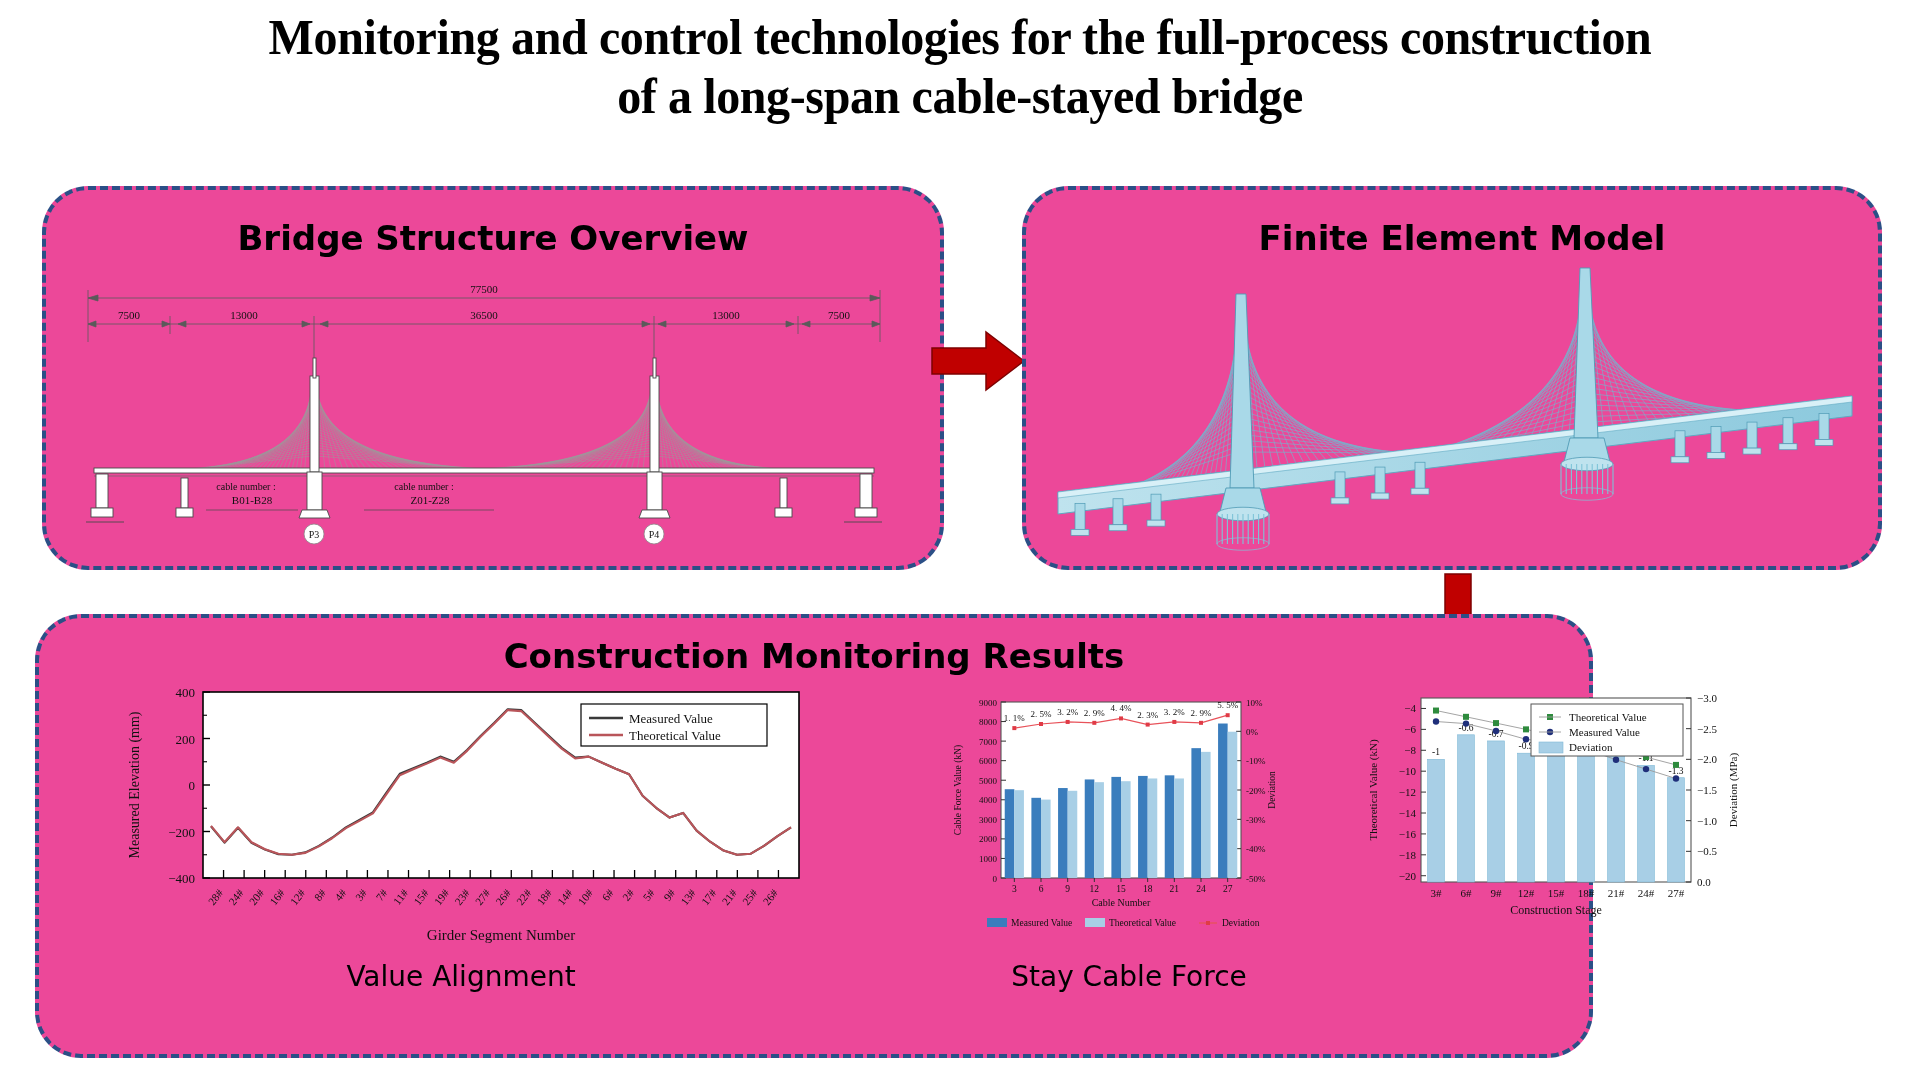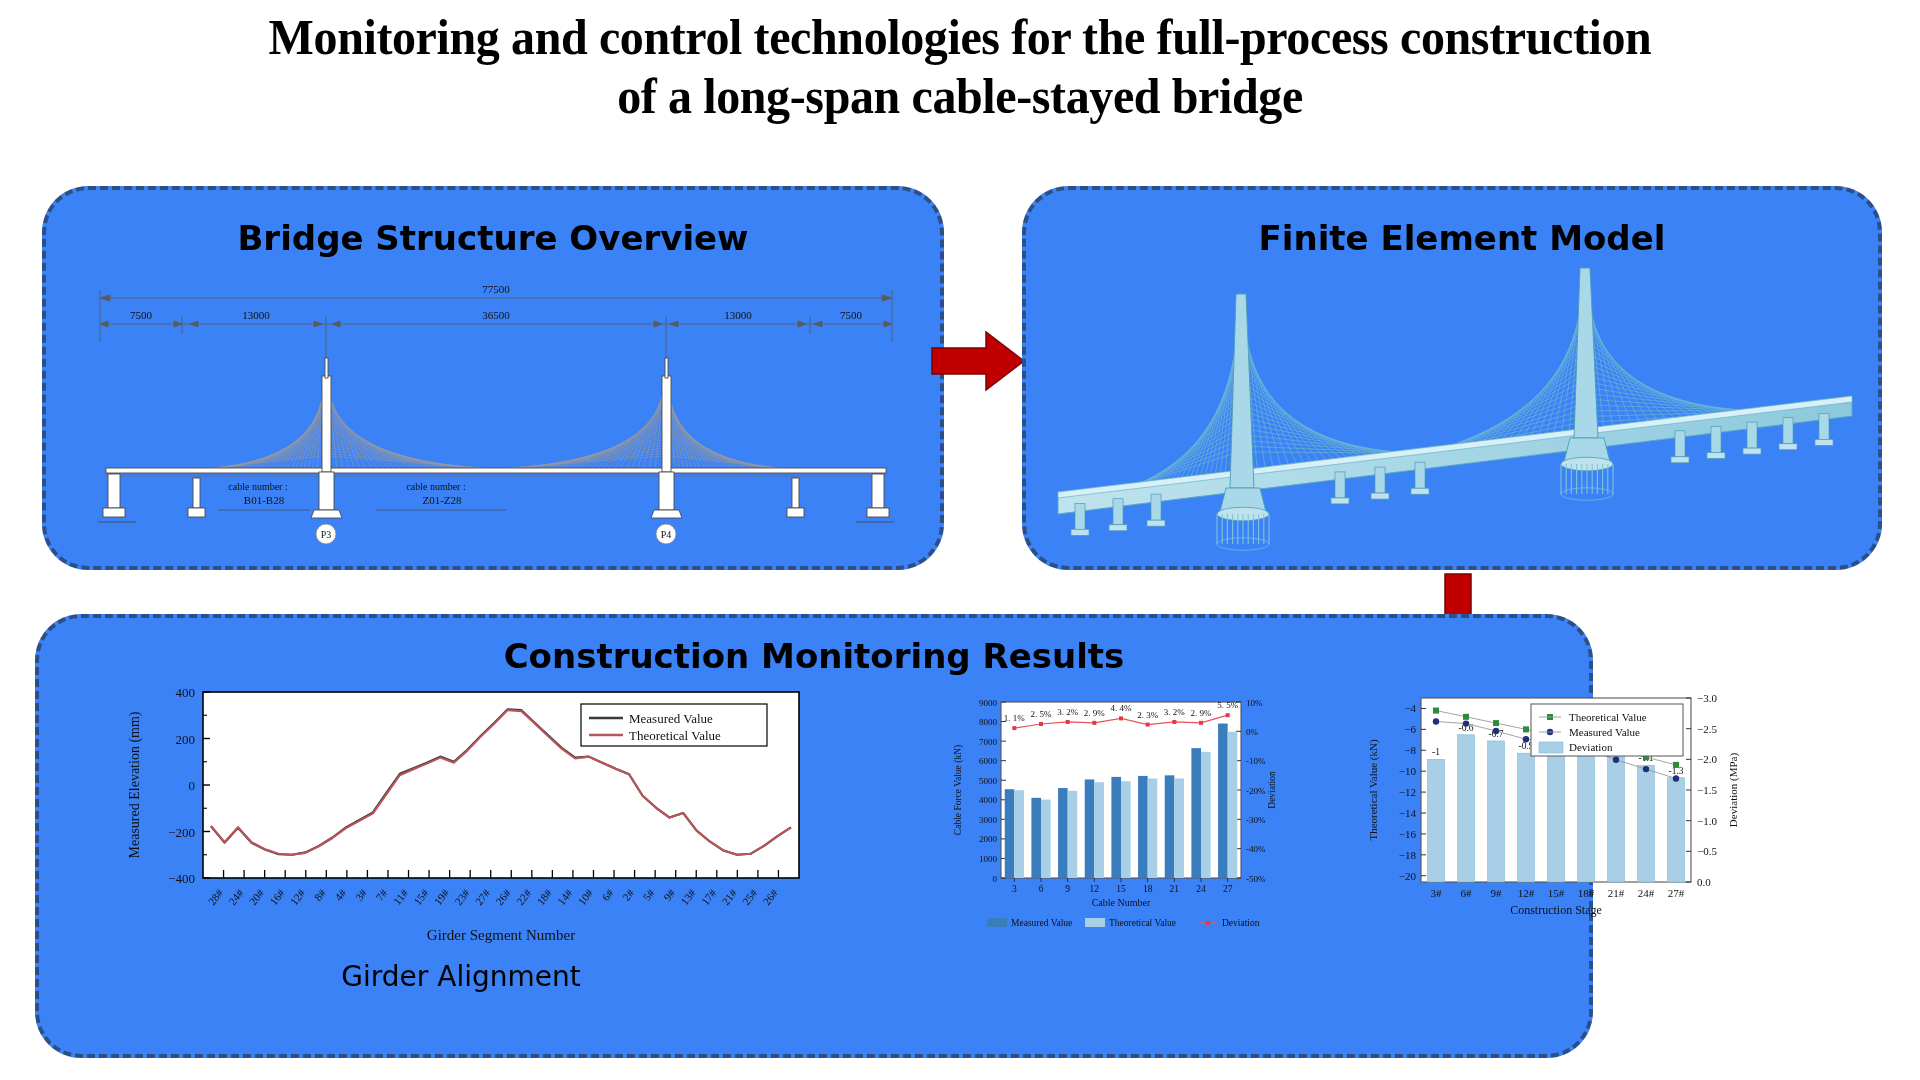--- a/index.html
+++ b/index.html
@@ -25,21 +25,21 @@
     letter-spacing: -0.4px;
     color: #000;
     transform: scaleX(0.96);
   }
 
   
   .panel {
     position: absolute;
     border: 4px dashed #2b4f86;
     border-radius: 46px;
-    background: #3b82f6;
+    background: #ec4899;
   }
   .panel-title {
     position: absolute;
     left: 0; width: 100%;
     text-align: center;
     font-family: "DejaVu Sans", sans-serif;
     font-weight: bold;
     color: #000;
   }
 
@@ -59,21 +59,21 @@
   }
   .arrow-down {
     position: absolute;
     left: 1424px; top: 572px;
     width: 68px; height: 96px;
   }
 
   
   #bridge-drawing {
     position: absolute;
-    left: 30px; top: 82px;
+    left: 18px; top: 82px;
     width: 840px; height: 280px;
   }
 
   
   #fem-drawing {
     position: absolute;
     left: 14px; top: 66px;
     width: 832px; height: 300px;
   }
 
@@ -603,21 +603,21 @@
           <text x="390" y="258" font-size="15" text-anchor="middle">Girder Segment Number</text>
           <polyline points="100.0,144.4 113.5,160.7 127.0,145.8 140.5,160.7 154.0,167.6 167.4,172.3 180.9,172.8 194.4,170.4 207.9,163.9 221.4,155.5 234.9,145.3 248.4,137.9 261.9,130.4 275.3,110.9 288.8,91.8 302.3,86.3 315.8,80.7 329.3,74.6 342.8,79.8 356.3,67.7 369.8,53.7 383.3,40.7 396.7,27.2 410.2,28.1 423.7,40.7 437.2,53.2 450.7,65.8 464.2,75.6 477.7,74.6 491.2,80.7 504.7,86.7 518.1,92.3 531.6,113.7 545.1,125.8 558.6,135.6 572.1,130.9 585.6,148.6 599.1,159.7 612.6,168.6 626.0,172.8 639.5,171.8 653.0,163.9 666.5,154.2 680.0,145.3" fill="none" stroke="#3a3a3a" stroke-width="2.1" stroke-linejoin="round"></polyline>
           <polyline points="100.0,143.9 113.5,160.2 127.0,145.3 140.5,160.2 154.0,167.2 167.4,171.8 180.9,172.8 194.4,170.9 207.9,164.4 221.4,156.0 234.9,146.2 248.4,138.8 261.9,131.4 275.3,112.3 288.8,93.2 302.3,87.2 315.8,81.6 329.3,75.6 342.8,80.7 356.3,68.6 369.8,54.6 383.3,41.6 396.7,28.1 410.2,29.1 423.7,41.6 437.2,54.2 450.7,66.7 464.2,76.5 477.7,74.6 491.2,80.7 504.7,86.7 518.1,92.3 531.6,113.7 545.1,125.8 558.6,135.6 572.1,130.9 585.6,148.6 599.1,159.7 612.6,168.6 626.0,172.8 639.5,171.8 653.0,163.9 666.5,154.2 680.0,145.3" fill="none" stroke="#b9555a" stroke-width="2.1" stroke-linejoin="round"></polyline>
           <rect x="470" y="22" width="186" height="42" fill="#fff" stroke="#000" stroke-width="1.2"></rect>
           <line x1="478" y1="36" x2="512" y2="36" stroke="#3a3a3a" stroke-width="2.4"></line>
           <text x="518" y="41" font-size="13">Measured Value</text>
           <line x1="478" y1="53" x2="512" y2="53" stroke="#b9555a" stroke-width="2.4"></line>
           <text x="518" y="58" font-size="13">Theoretical Value</text>
         </svg>
     </div>
-    <div class="chart-caption" id="cap-girder">Girder Alignment</div>
+    <div class="chart-caption" id="cap-girder">Value Alignment</div>
 
     <div class="chart-box" id="chart-cable">
       <svg id="svg-cable" width="360" height="268" viewBox="0 0 360 268">
           <rect x="52" y="20" width="240" height="176" fill="#fff" stroke="#555" stroke-width="1.1"></rect>
           <line x1="52" y1="196" x2="57" y2="196" stroke="#333" stroke-width="1"></line>
           <text x="48" y="199.5" font-size="9" text-anchor="end" font-family="&quot;DejaVu Sans Mono&quot;,monospace">0</text>
           <line x1="52" y1="176.44444444444446" x2="57" y2="176.44444444444446" stroke="#333" stroke-width="1"></line>
           <text x="48" y="179.94444444444446" font-size="9" text-anchor="end" font-family="&quot;DejaVu Sans Mono&quot;,monospace">1000</text>
           <line x1="52" y1="156.88888888888889" x2="57" y2="156.88888888888889" stroke="#333" stroke-width="1"></line>
           <text x="48" y="160.38888888888889" font-size="9" text-anchor="end" font-family="&quot;DejaVu Sans Mono&quot;,monospace">2000</text>
@@ -709,20 +709,21 @@
           <text x="278.6666666666667" y="26.200000000000003" font-size="9" text-anchor="middle" font-family="&quot;DejaVu Sans Mono&quot;,monospace">5. 5%</text>
           <rect x="38" y="236" width="20" height="9" fill="#3a7dbd"></rect>
           <text x="62" y="244" font-size="9.5" font-family="&quot;DejaVu Sans Mono&quot;,monospace">Measured Value</text>
           <rect x="136" y="236" width="20" height="9" fill="#a8cfe6"></rect>
           <text x="160" y="244" font-size="9.5" font-family="&quot;DejaVu Sans Mono&quot;,monospace">Theoretical Value</text>
           <line x1="250" y1="241" x2="268" y2="241" stroke="#e8525a" stroke-width="1.3"></line>
           <rect x="257" y="239" width="4" height="4" fill="#e03b46"></rect>
           <text x="273" y="244" font-size="9.5" font-family="&quot;DejaVu Sans Mono&quot;,monospace">Deviation</text>
         </svg>
     </div>
+    <div class="chart-caption" id="cap-cable">Stay Cable Force</div>
 
     <div class="chart-box" id="chart-stress">
       <svg id="svg-stress" width="400" height="268" viewBox="0 0 400 268">
           <rect x="60" y="16" width="270" height="184" fill="#fff" stroke="#555" stroke-width="1.1"></rect>
           <line x1="60" y1="26.45454545454544" x2="65" y2="26.45454545454544" stroke="#333" stroke-width="1"></line>
           <text x="55" y="30.45454545454544" font-size="11" text-anchor="end">−4</text>
           <line x1="60" y1="47.363636363636346" x2="65" y2="47.363636363636346" stroke="#333" stroke-width="1"></line>
           <text x="55" y="51.363636363636346" font-size="11" text-anchor="end">−6</text>
           <line x1="60" y1="68.27272727272728" x2="65" y2="68.27272727272728" stroke="#333" stroke-width="1"></line>
           <text x="55" y="72.27272727272728" font-size="11" text-anchor="end">−8</text>

